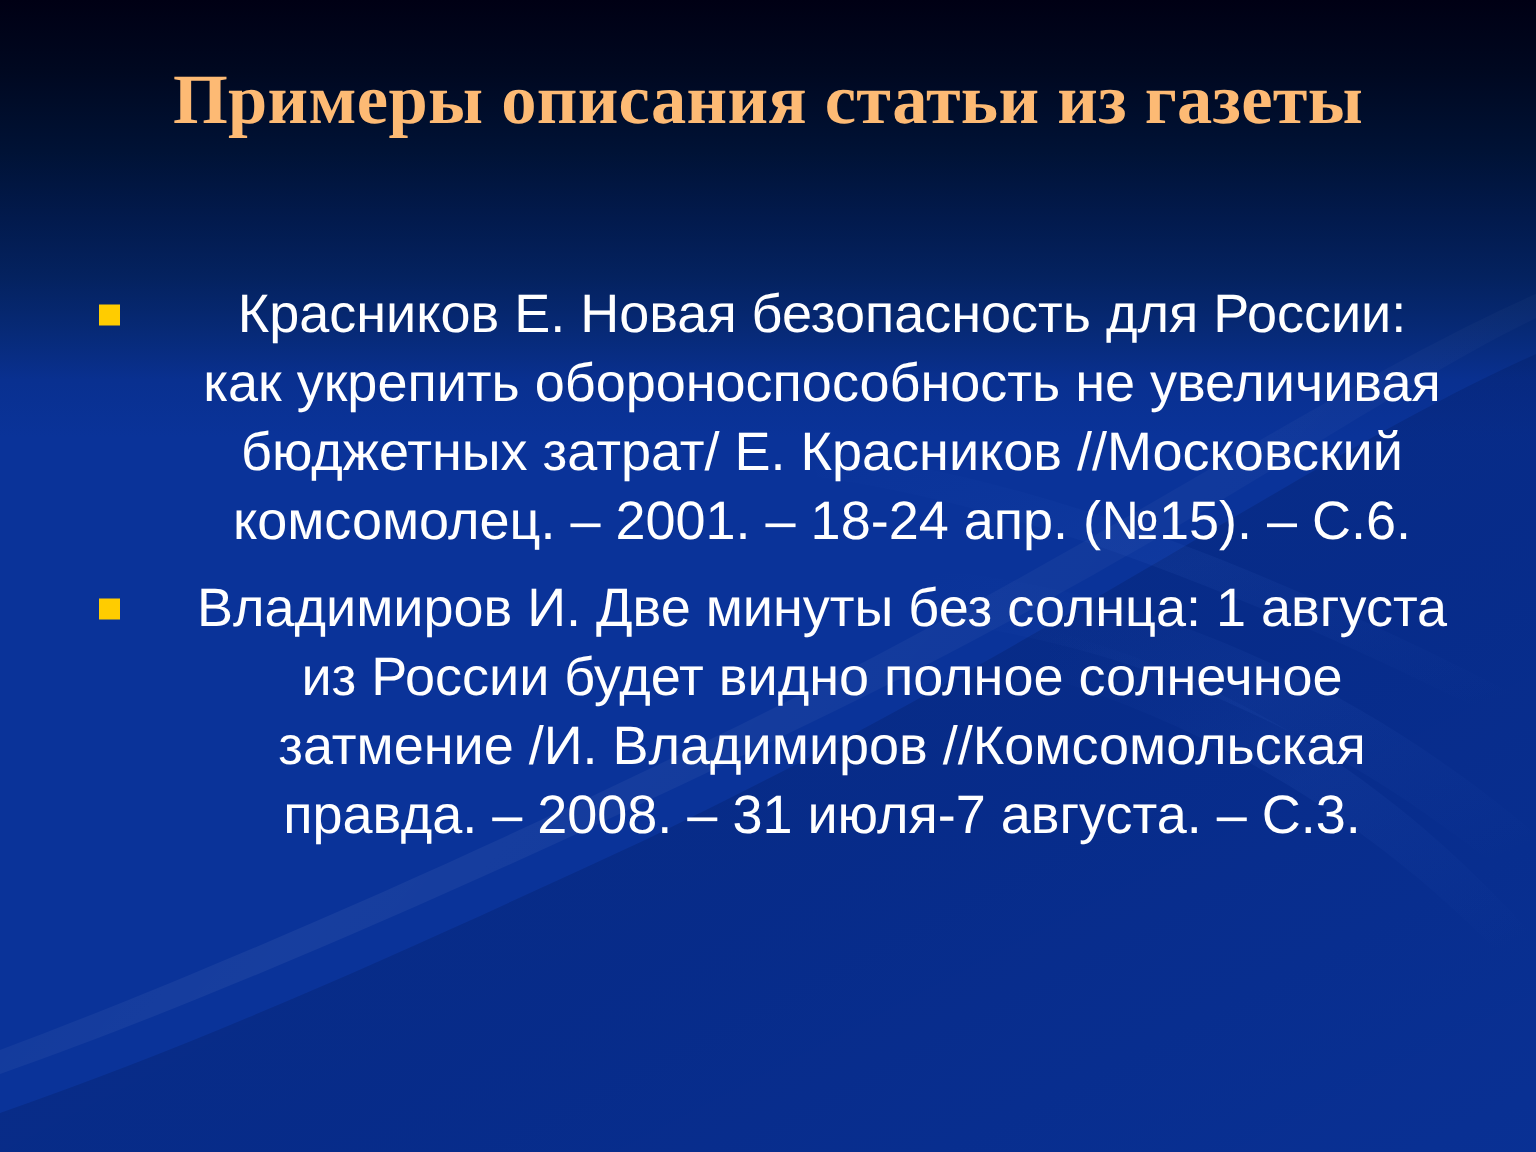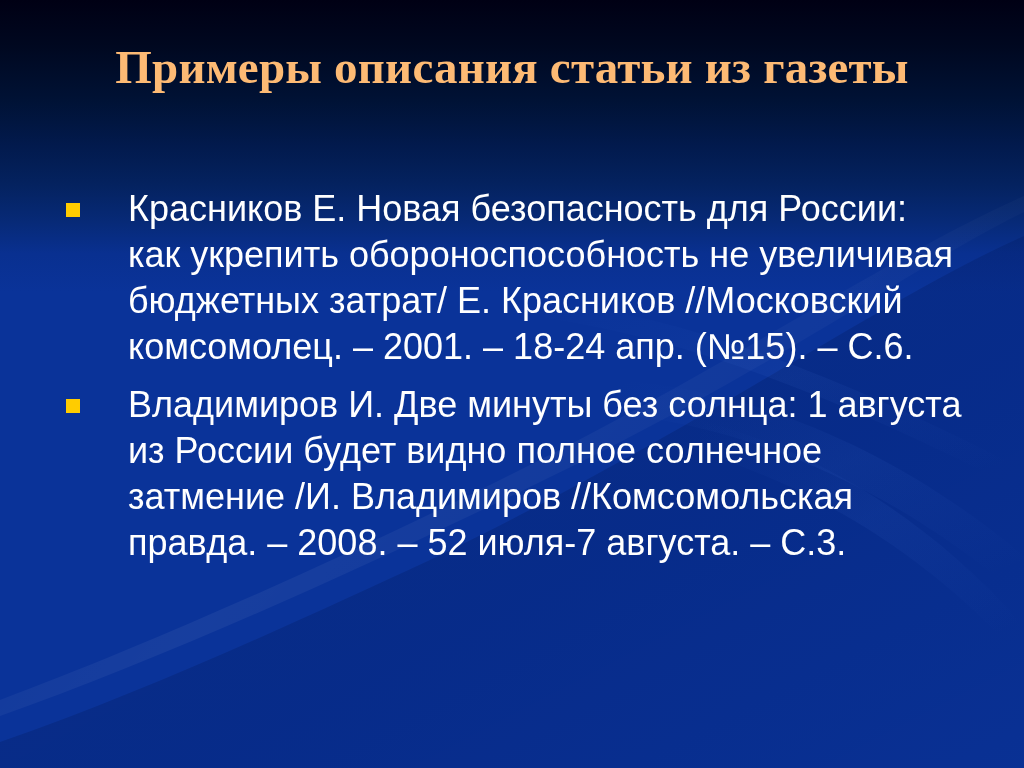--- a/index.html
+++ b/index.html
@@ -94,21 +94,21 @@
     height: 14px;
     background: #ffcc00;
   }
 
   .bullet-text {
     font-family: "Liberation Sans", sans-serif;
     font-weight: normal;
     font-size: 36px;
     line-height: 46px;
     color: #ffffff;
-    text-align: left;
+    text-align: center;
     word-spacing: 0px;
   }
 </style>
 </head>
 <body>
 
 <div class="slide">
 
   <div class="slide-bg"></div>
 
@@ -145,19 +145,19 @@
 
     <div class="body-block">
 
       <div class="bullet-item">
         <span class="bullet-marker"></span>
         <div class="bullet-text">Красников Е. Новая безопасность для России: как укрепить обороноспособность не увеличивая бюджетных затрат/ Е. Красников //Московский комсомолец. – 2001. – 18-24 апр. (№15). – С.6.</div>
       </div>
 
       <div class="bullet-item">
         <span class="bullet-marker"></span>
-        <div class="bullet-text">Владимиров И. Две минуты без солнца: 1 августа из России будет видно полное солнечное затмение /И. Владимиров //Комсомольская правда. – 2008. – 52 июля-7 августа. – С.3.</div>
+        <div class="bullet-text">Владимиров И. Две минуты без солнца: 1 августа из России будет видно полное солнечное затмение /И. Владимиров //Комсомольская правда. – 2008. – 31 июля-7 августа. – С.3.</div>
       </div>
 
     </div>
 
   </div>
 </div>
 
 </body></html>

